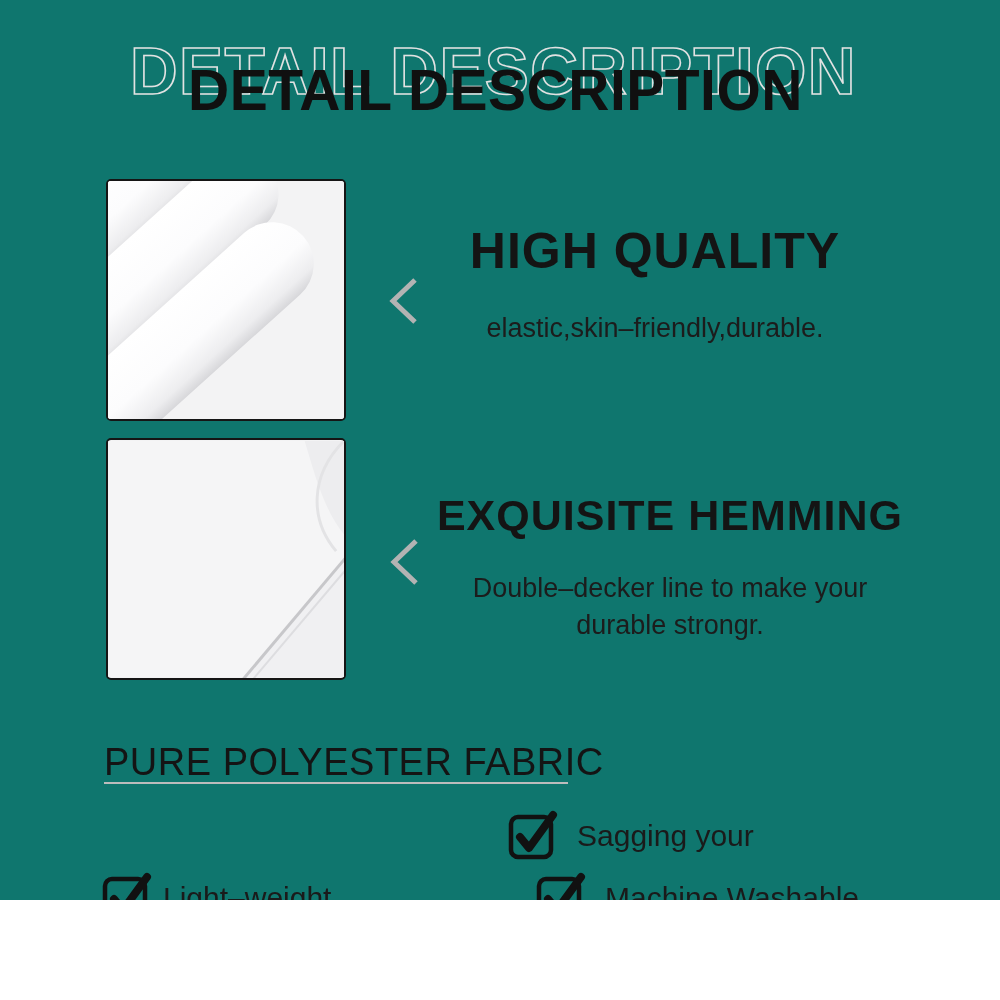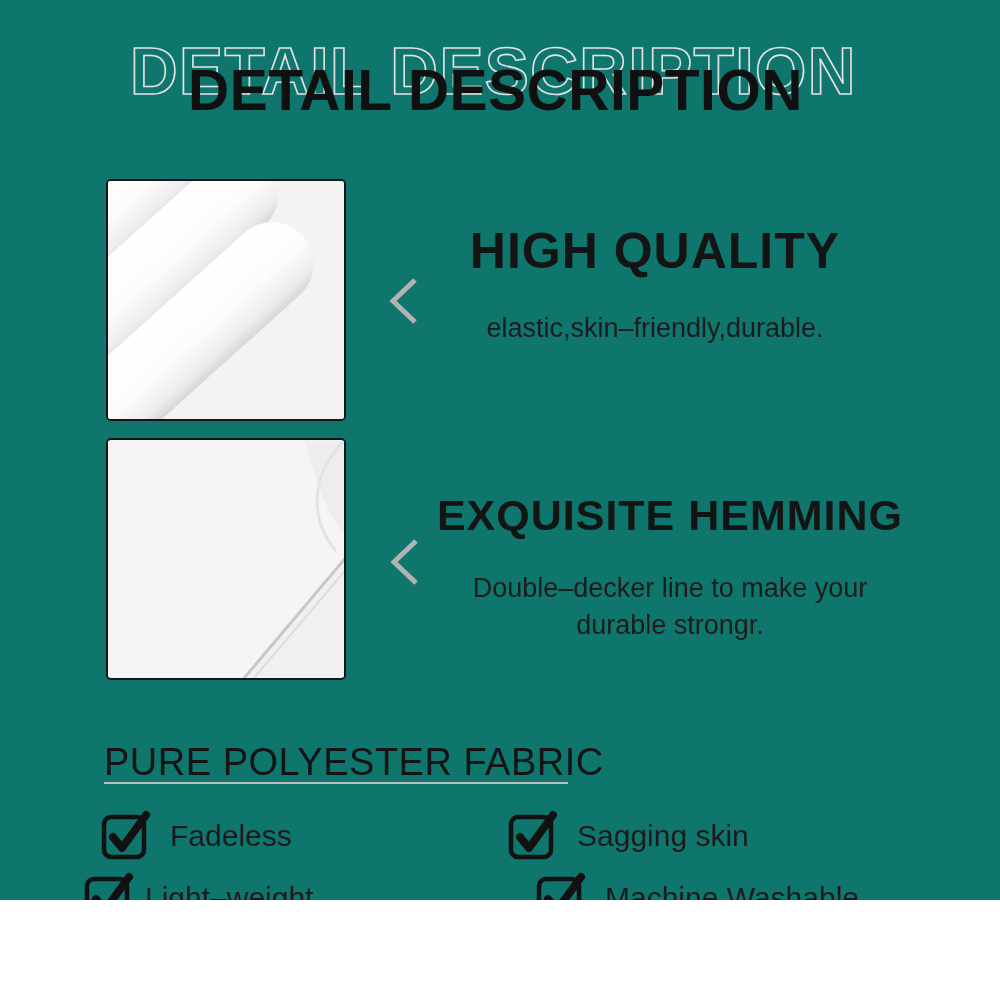--- a/index.html
+++ b/index.html
@@ -107,21 +107,21 @@
     flex: 0 0 auto;
     margin-top: -4px;
   }
   .feature-label {
     font-size: 30px;
     color: #1a1a1a;
     white-space: nowrap;
   }
   #feature-0 { left: 101px; top: 812px; }
   #feature-1 { left: 508px; top: 812px; }
-  #feature-2 { left: 84px; top: 874px; gap: 9px; }
+  #feature-2 { left: 102px; top: 874px; gap: 9px; }
   #feature-3 { left: 508px; top: 874px; margin-left: 28px; }
 </style>
 </head>
 <body>
 
 <div id="canvas">
 
   <svg class="ghost-title-svg" viewBox="0 0 762 84">
     <text x="4" y="64" font-family="Liberation Sans, sans-serif" font-size="66" font-weight="bold" letter-spacing="1.4" fill="none" stroke="#e2e2e2" stroke-width="1.6">DETAIL DESCRIPTION</text>
   </svg>
@@ -177,34 +177,27 @@
     <div class="section-heading">EXQUISITE HEMMING</div>
     <div class="section-body">
       <div>Double–decker line to make your</div>
       <div>durable strongr.</div>
     </div>
   </div>
 
   <div class="features-heading">PURE POLYESTER FABRIC</div>
   <div class="features-underline"></div>
 
-  <div class="feature-item" id="feature-0">
-    <svg class="checkbox-svg" viewBox="0 0 52 52">
-      <rect x="3" y="9" width="40" height="40" rx="7" fill="none" stroke="#111111" stroke-width="4.5"></rect>
-      <path d="M12 29 L21 40 L45 7" fill="none" stroke="#111111" stroke-width="8" stroke-linecap="round" stroke-linejoin="round"></path>
-    </svg>
-    <span class="feature-label">Fadeless</span>
-  </div>
 
   <div class="feature-item" id="feature-1">
     <svg class="checkbox-svg" viewBox="0 0 52 52">
       <rect x="3" y="9" width="40" height="40" rx="7" fill="none" stroke="#111111" stroke-width="4.5"></rect>
       <path d="M12 29 L21 40 L45 7" fill="none" stroke="#111111" stroke-width="8" stroke-linecap="round" stroke-linejoin="round"></path>
     </svg>
-    <span class="feature-label">Sagging skin</span>
+    <span class="feature-label">Sagging your</span>
   </div>
 
   <div class="feature-item" id="feature-2">
     <svg class="checkbox-svg" viewBox="0 0 52 52">
       <rect x="3" y="9" width="40" height="40" rx="7" fill="none" stroke="#111111" stroke-width="4.5"></rect>
       <path d="M12 29 L21 40 L45 7" fill="none" stroke="#111111" stroke-width="8" stroke-linecap="round" stroke-linejoin="round"></path>
     </svg>
     <span class="feature-label">Light–weight</span>
   </div>
 

